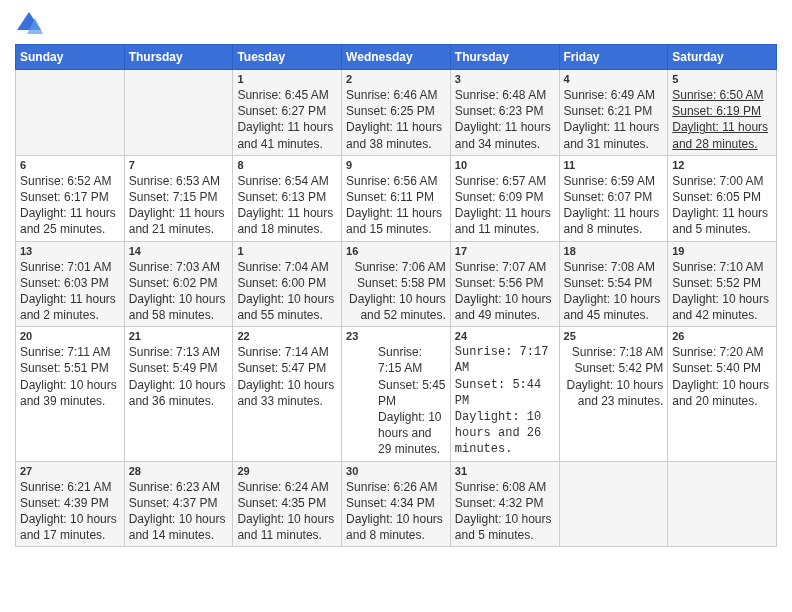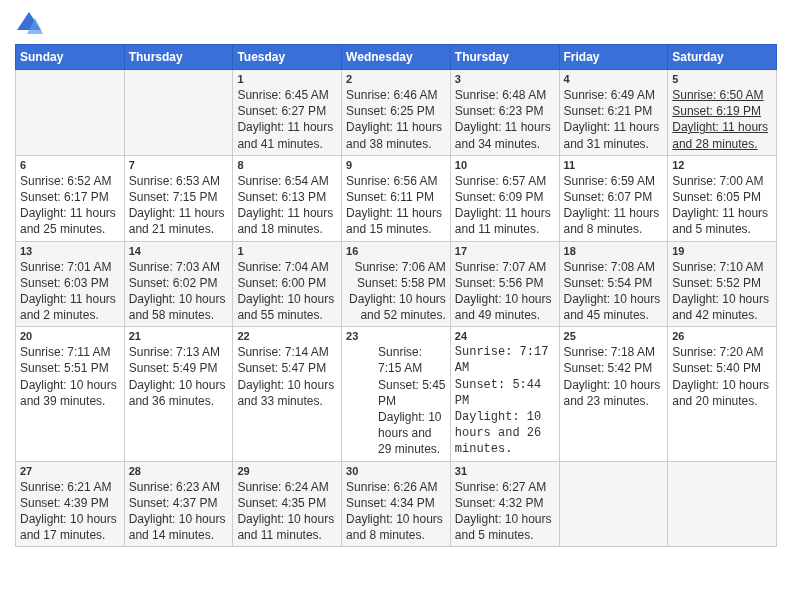--- a/index.html
+++ b/index.html
@@ -279,21 +279,21 @@
 Daylight: 10 hours and 29 minutes.</div>
           </td>
           <td>
             <span class="day-num">24</span>
             <div class="cell-content" style="white-space: pre-line; font-family: Liberation Mono, monospace;">Sunrise: 7:17 AM
 Sunset: 5:44 PM
 Daylight: 10 hours and 26 minutes.</div>
           </td>
           <td>
             <span class="day-num">25</span>
-            <div class="cell-content" style="white-space: pre-line;">Sunrise: 7:18 AM
+            <div class="cell-content" style="white-space: pre-line; text-align: right;">Sunrise: 7:18 AM
 Sunset: 5:42 PM
 Daylight: 10 hours and 23 minutes.</div>
           </td>
           <td>
             <span class="day-num">26</span>
             <div class="cell-content" style="white-space: pre-line;">Sunrise: 7:20 AM
 Sunset: 5:40 PM
 Daylight: 10 hours and 20 minutes.</div>
           </td>
         </tr>
@@ -317,21 +317,21 @@
 Daylight: 10 hours and 11 minutes.</div>
           </td>
           <td>
             <span class="day-num">30</span>
             <div class="cell-content" style="white-space: pre-line;">Sunrise: 6:26 AM
 Sunset: 4:34 PM
 Daylight: 10 hours and 8 minutes.</div>
           </td>
           <td>
             <span class="day-num">31</span>
-            <div class="cell-content" style="white-space: pre-line;">Sunrise: 6:27 AM
+            <div class="cell-content" style="white-space: pre-line;">Sunrise: 6:08 AM
 Sunset: 4:32 PM
 Daylight: 10 hours and 5 minutes.</div>
           </td>
           <td></td>
           <td></td>
         </tr>
       </tbody>
   </table>
 </div>
 

